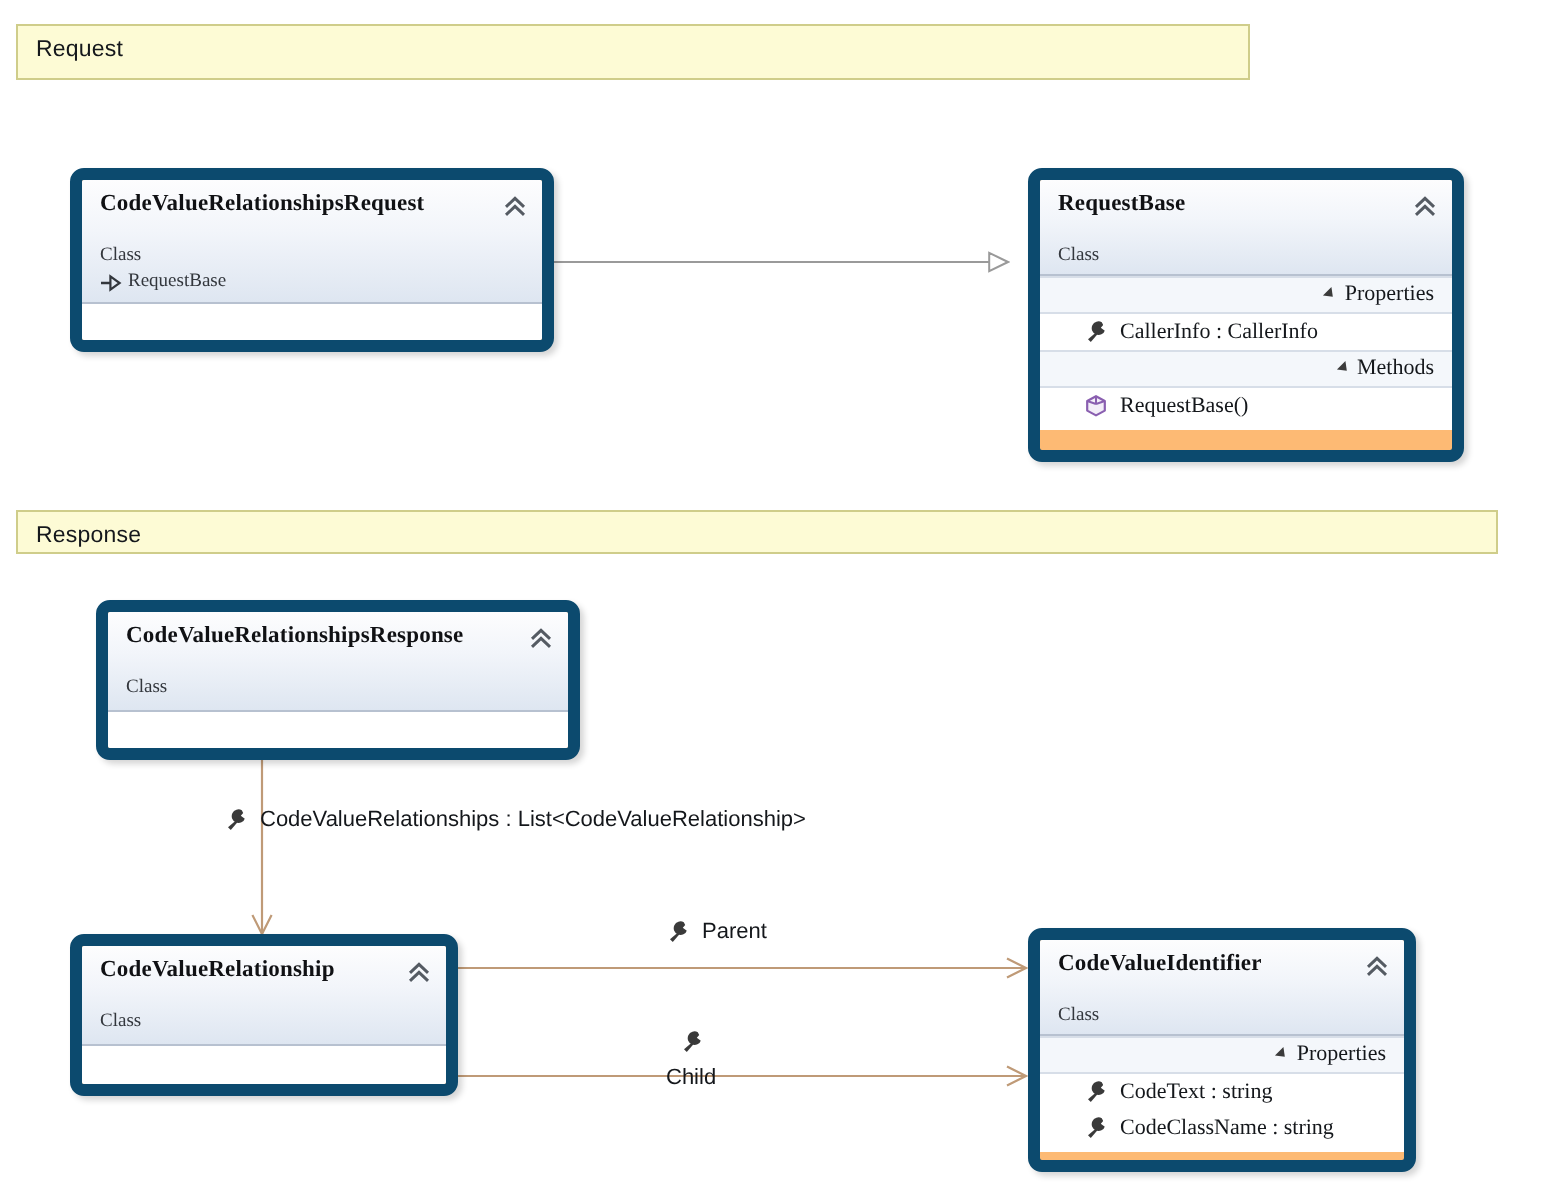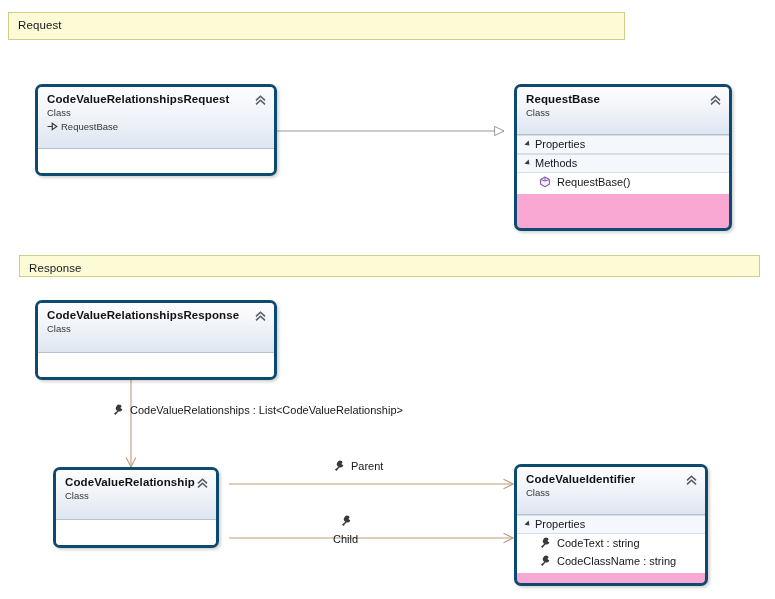--- a/index.html
+++ b/index.html
@@ -45,45 +45,46 @@
     padding: 6px 9px;
     font-size: 11.5px;
     color: #15181c;
     letter-spacing: .1px;
   }
 
   
   .cls {
     position: absolute;
     box-sizing: border-box;
-    border: 3px solid #0c4a6e;
+    border: 6px solid #0c4a6e;
     border-radius: 7px;
-    background: #f9a8d4;
+    background: #fdba74;
     box-shadow: 2px 2px 3px rgba(0,0,0,.17);
     overflow: hidden;
+    font-family: Liberation Serif, serif;
   }
   .cls-head {
     position: relative;
     background: linear-gradient(to bottom, #fdfdfe 0%, #f2f5fa 42%, #dee6f1 100%);
     border-bottom: 1px solid #b7c1d0;
     padding: 6px 9px 7px 9px;
     box-sizing: border-box;
   }
   .cls-name {
     font-weight: bold;
     font-size: 11.5px;
     color: #101114;
     letter-spacing: .1px;
     line-height: 13px;
   }
   .cls-stereo {
     font-size: 9.5px;
     color: #33373d;
     line-height: 12px;
-    margin-top: 1px;
+    margin-top: 13px;
   }
   .cls-base {
     font-size: 9.5px;
     color: #33373d;
     line-height: 13px;
     margin-top: 1px;
     display: flex;
     align-items: center;
     gap: 3px;
   }
@@ -107,20 +108,21 @@
   .compartment-head {
     display: flex;
     align-items: center;
     gap: 5px;
     background: #f4f7fb;
     border-top: 1px solid #d7dee8;
     border-bottom: 1px solid #d7dee8;
     padding: 2px 9px 3px 8px;
     font-size: 11px;
     color: #14171b;
+    justify-content: flex-end;
   }
   .member {
     display: flex;
     align-items: center;
     gap: 6px;
     padding: 1px 9px 1px 22px;
     font-size: 11px;
     color: #14171b;
     line-height: 16px;
   }
@@ -180,21 +182,21 @@
 
     <g>
       <line x1="229" y1="538" x2="513" y2="538" stroke="#bf9a77" stroke-width="1.1" marker-end="url(#open-arrow-tan)"></line>
     </g>
   </svg>
 
   <div class="comment" style="left:8px; top:12px; width:617px; height:28px;">
     <span>Request</span>
   </div>
 
-  <div class="comment" style="left:19px; top:255px; width:741px; height:22px;">
+  <div class="comment" style="left:8px; top:255px; width:741px; height:22px;">
     <span>Response</span>
   </div>
 
   <div class="cls" style="left:35px; top:84px; width:242px; height:92px;">
     <div class="cls-head" style="height:62px;">
       <div class="cls-name">CodeValueRelationshipsRequest</div>
       <div class="cls-stereo">Class</div>
       <div class="cls-base">
         <span class="ico">
           <svg width="11" height="9" viewBox="0 0 11 9">
@@ -224,39 +226,48 @@
           <path d="M2,10.4 L6.5,6.2 L11,10.4" fill="none" stroke="#555b63" stroke-width="1.5"></path>
         </svg>
       </span>
     </div>
     <div class="cls-body">
 
       <div class="compartment-head">
         <span class="tri-expander"></span>
         <span>Properties</span>
       </div>
+      <div class="member">
+        <span class="ico">
+          <svg width="12" height="12" viewBox="0 0 12 12">
+            <path d="M8.9,1.1 a3.4,3.4 0 1 0 1.6,4.0 L10.4,5.4 L8.4,3.9 L9.6,2.5 Z" fill="#3a3a3a"></path>
+            <path d="M7.6,4.9 L2.0,9.6 L3.4,11.0 L8.0,5.6 Z" fill="#3a3a3a"></path>
+          </svg>
+        </span>
+        <span>CallerInfo : CallerInfo</span>
+      </div>
 
       <div class="compartment-head">
         <span class="tri-expander"></span>
         <span>Methods</span>
       </div>
       <div class="member">
         <span class="ico">
           <svg width="12" height="12" viewBox="0 0 12 12">
             <path d="M6,1.1 L10.4,3.5 L10.4,8.3 L6,10.7 L1.6,8.3 L1.6,3.5 Z" fill="#f3eef8" stroke="#8a5fb0" stroke-width="1.1" stroke-linejoin="round"></path>
             <path d="M6,1.1 L6,5.0 M6,5.0 L10.4,3.5 M6,5.0 L1.6,3.5" fill="none" stroke="#8a5fb0" stroke-width="1"></path>
           </svg>
         </span>
         <span>RequestBase()</span>
       </div>
 
     </div>
   </div>
 
-  <div class="cls" style="left:35px; top:300px; width:242px; height:80px;">
+  <div class="cls" style="left:48px; top:300px; width:242px; height:80px;">
     <div class="cls-head" style="height:50px;">
       <div class="cls-name">CodeValueRelationshipsResponse</div>
       <div class="cls-stereo">Class</div>
       <span class="chevron">
         <svg width="13" height="13" viewBox="0 0 13 13">
           <path d="M2,6.4 L6.5,2.2 L11,6.4" fill="none" stroke="#555b63" stroke-width="1.5"></path>
           <path d="M2,10.4 L6.5,6.2 L11,10.4" fill="none" stroke="#555b63" stroke-width="1.5"></path>
         </svg>
       </span>
     </div>
@@ -266,21 +277,21 @@
   <div class="assoc-label" style="left:112px; top:404px;">
     <span class="ico">
       <svg width="12" height="12" viewBox="0 0 12 12">
         <path d="M8.9,1.1 a3.4,3.4 0 1 0 1.6,4.0 L10.4,5.4 L8.4,3.9 L9.6,2.5 Z" fill="#3a3a3a"></path>
         <path d="M7.6,4.9 L2.0,9.6 L3.4,11.0 L8.0,5.6 Z" fill="#3a3a3a"></path>
       </svg>
     </span>
     <span>CodeValueRelationships : List&lt;CodeValueRelationship&gt;</span>
   </div>
 
-  <div class="cls" style="left:53px; top:467px; width:166px; height:81px;">
+  <div class="cls" style="left:35px; top:467px; width:194px; height:81px;">
     <div class="cls-head" style="height:50px;">
       <div class="cls-name">CodeValueRelationship</div>
       <div class="cls-stereo">Class</div>
       <span class="chevron">
         <svg width="13" height="13" viewBox="0 0 13 13">
           <path d="M2,6.4 L6.5,2.2 L11,6.4" fill="none" stroke="#555b63" stroke-width="1.5"></path>
           <path d="M2,10.4 L6.5,6.2 L11,10.4" fill="none" stroke="#555b63" stroke-width="1.5"></path>
         </svg>
       </span>
     </div>

